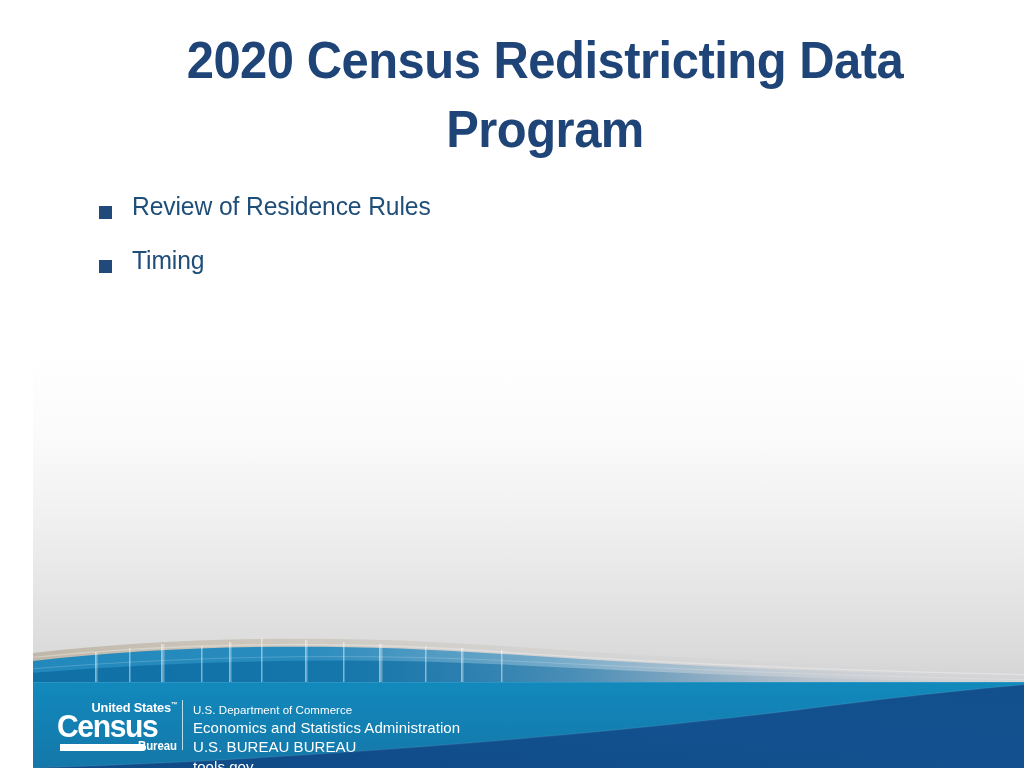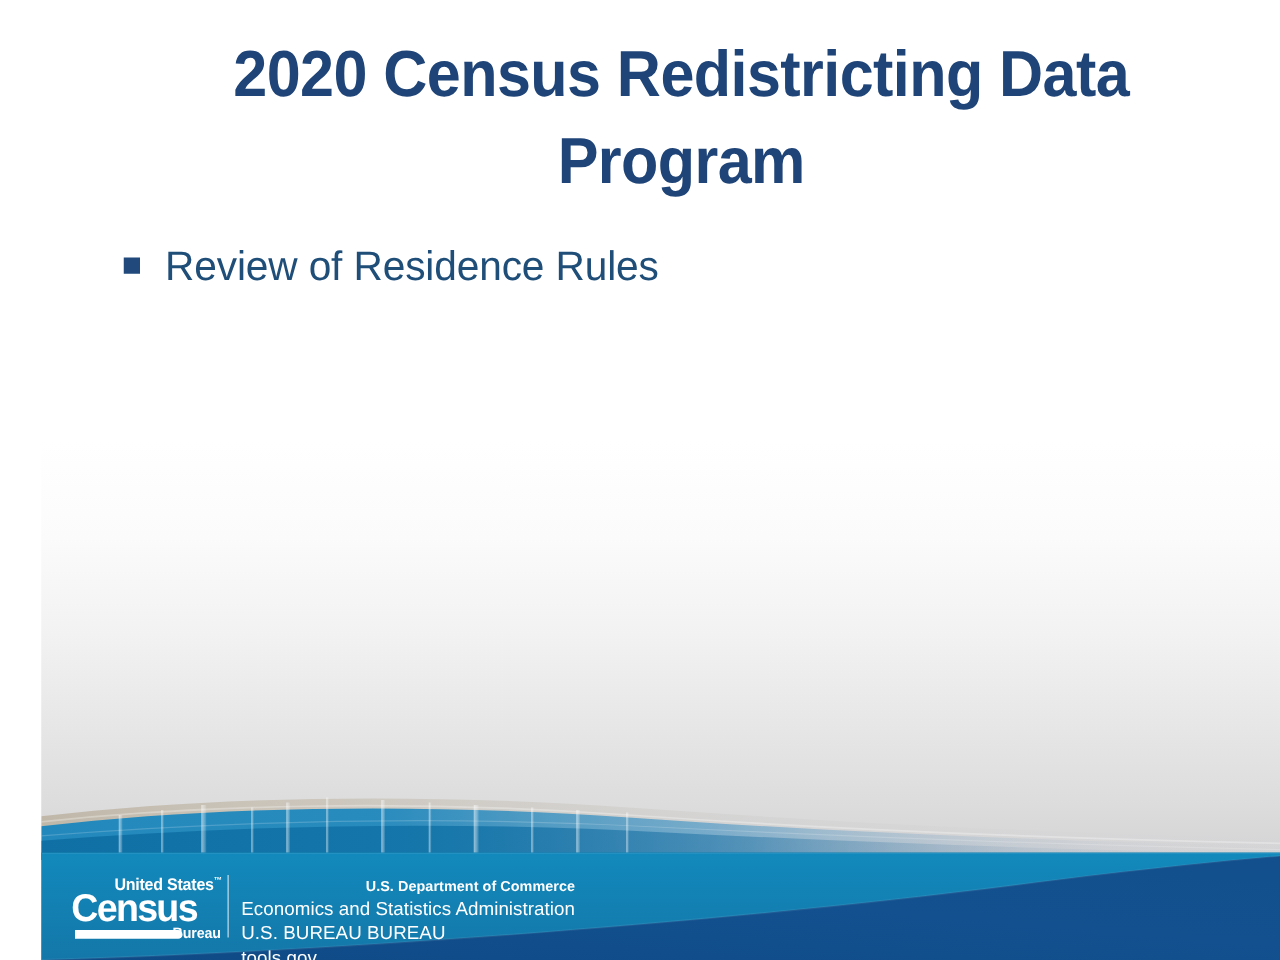--- a/index.html
+++ b/index.html
@@ -56,21 +56,21 @@
     padding: 0;
     list-style: none;
   }
   .bullet-row {
     position: relative;
     padding-left: 39px;
     margin-bottom: 12px;
     color: #1f4e79;
     font-family: "Liberation Sans", sans-serif;
     font-weight: normal;
-    font-size: 33px;
+    font-size: 25px;
     line-height: 1.66;
     letter-spacing: -0.1px;
   }
   .bullet-row .marker {
     position: absolute;
     left: 6px;
     top: 20px;
     width: 13px;
     height: 13px;
     background: #21497c;
@@ -188,24 +188,23 @@
   .agency {
     position: absolute;
     left: 160px;
     top: 703px;
     color: #ffffff;
     font-family: "Liberation Sans", sans-serif;
     line-height: 1.29;
   }
   .agency .l1 {
     font-size: 11.5px;
-    font-weight: bold;
+    font-weight: normal;
     letter-spacing: 0.05px;
     white-space: nowrap;
-    text-align: right;
   }
   .agency .l2,
   .agency .l3,
   .agency .l4 {
     font-size: 15px;
     font-weight: normal;
     letter-spacing: 0.05px;
     white-space: nowrap;
   }
 </style>
@@ -213,20 +212,24 @@
 <body>
 
 <div class="slide">
 
   <div class="title">2020 Census Redistricting Data Program</div>
 
   <ul class="body-list">
     <li class="bullet-row">
       <span class="marker"></span>
       <span class="btext">Review of Residence Rules</span>
+    </li>
+    <li class="bullet-row">
+      <span class="marker"></span>
+      <span class="btext">Timing</span>
     </li>
   </ul>
 
   <div class="wave-band">
     <svg width="1024" height="76" viewBox="0 0 1024 76" xmlns="http://www.w3.org/2000/svg">
       <defs>
         <linearGradient id="archFadeBlue" x1="0" y1="0" x2="1" y2="0">
           <stop offset="0%" stop-color="#1a86bd" stop-opacity="0.95"></stop>
           <stop offset="28%" stop-color="#1a86bd" stop-opacity="0.92"></stop>
           <stop offset="52%" stop-color="#2e8cc4" stop-opacity="0.55"></stop>

